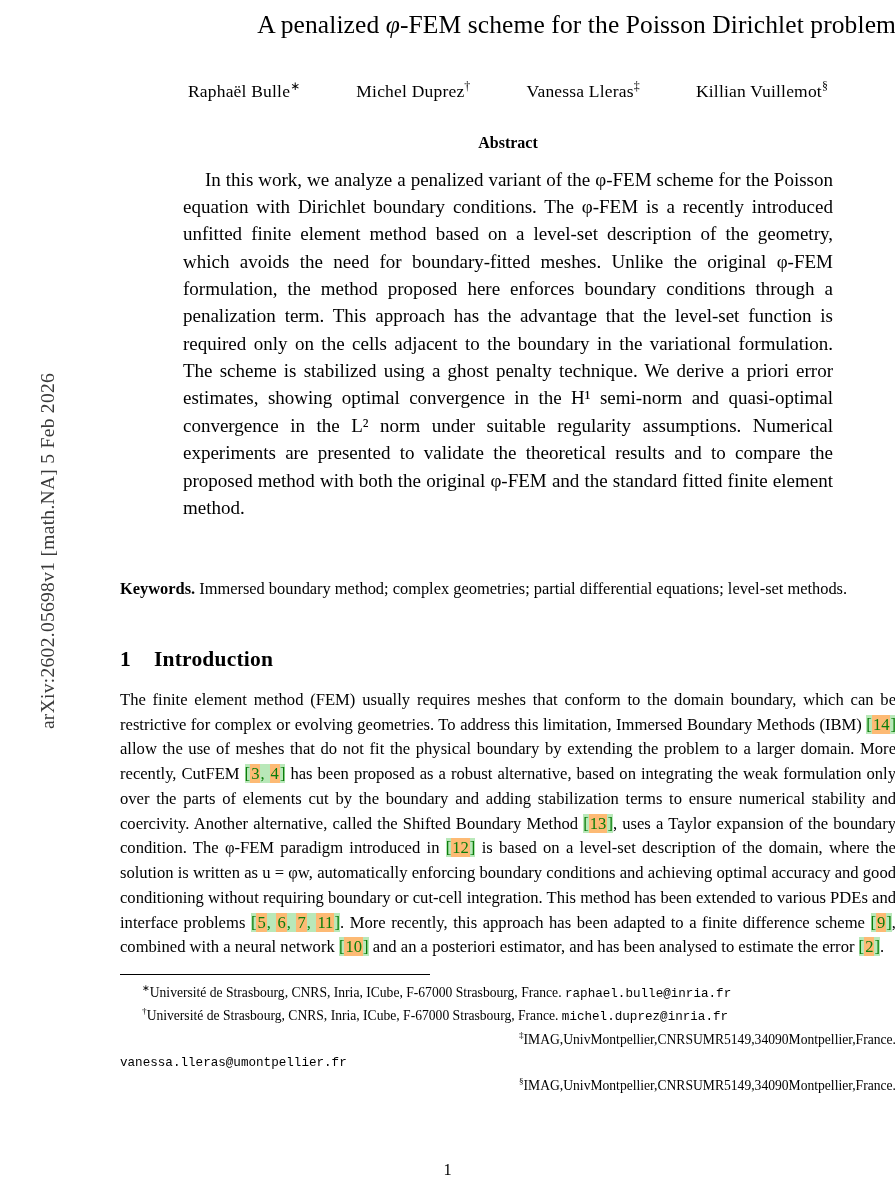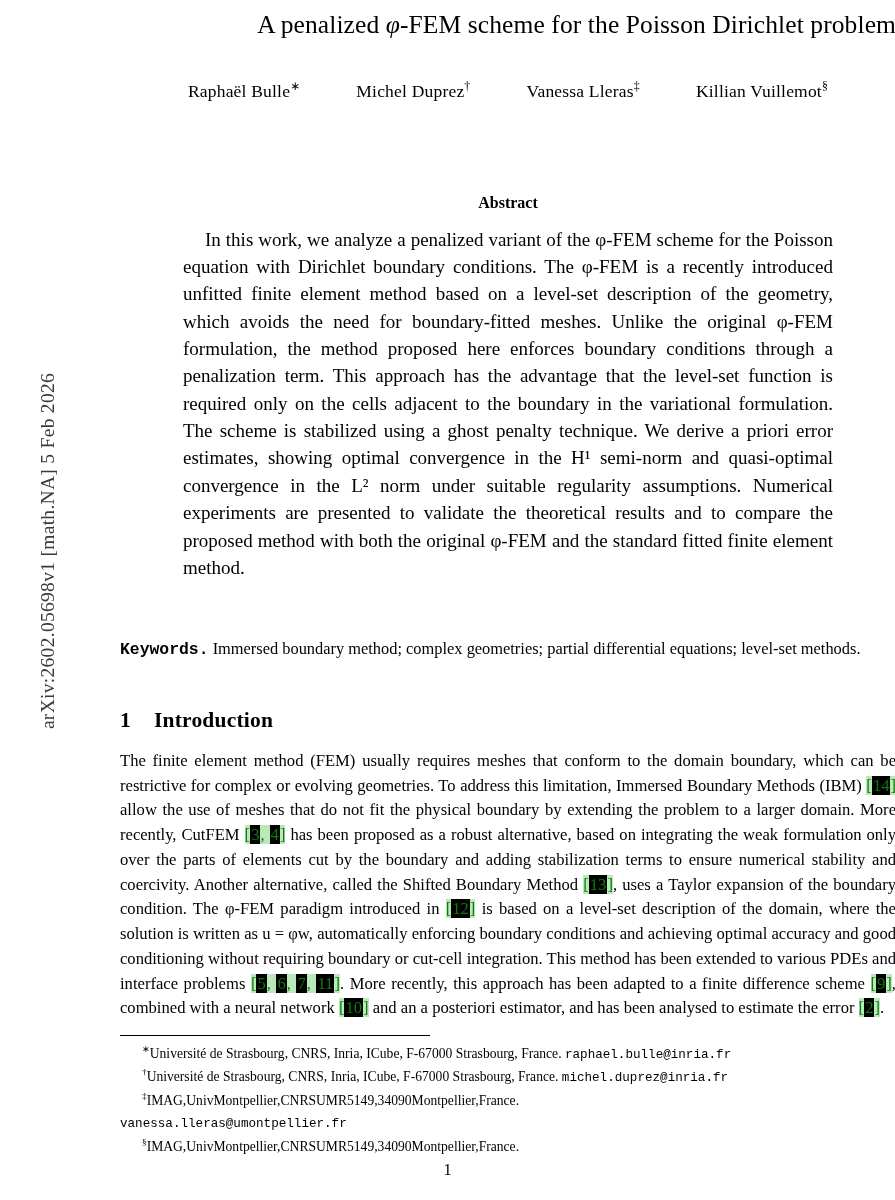--- a/index.html
+++ b/index.html
@@ -58,58 +58,58 @@
     display: inline-block;
     margin: 0 28px;
     white-space: nowrap;
   }
   sup {
     font-size: 0.68em;
     vertical-align: super;
     line-height: 0;
   }
   .abstract-head {
-    margin-top: 92px;
+    margin-top: 32px;
     text-align: center;
     font-weight: bold;
     font-size: 16px;
   }
   .abstract-body {
     margin: 14px auto 0 auto;
     width: 650px;
     font-size: 19px;
     line-height: 1.44;
     text-align: justify;
     text-justify: inter-word;
   }
   .abstract-body .indent { display: inline-block; width: 22px; }
   .keywords {
     margin-top: 56px;
     font-size: 16.4px;
     line-height: 1.45;
     text-align: justify;
   }
-  .keywords b { font-weight: bold; font-family: Liberation Mono, monospace; }
+  .keywords b { font-weight: bold; }
   .section-head {
     margin-top: 46px;
     font-size: 21.5px;
     font-weight: bold;
     letter-spacing: 0.2px;
   }
   .section-head .num { margin-right: 23px; }
   .body-text {
     margin-top: 16px;
     font-size: 16.6px;
     line-height: 1.49;
     text-align: justify;
     text-justify: inter-word;
   }
   .cite {
     color: #0a7d0a;
-    background: #000000;
+    background: #fdba74;
     padding: 0 1px;
     text-decoration: none;
   }
   .brk { color: #0a7d0a; background: #b9e8b9; }
   .footnote-rule {
     margin-top: 14px;
     margin-left: 0;
     width: 310px;
     height: 1px;
     background: #000;
@@ -124,21 +124,21 @@
     text-align: justify;
     text-justify: inter-word;
   }
   .fn-indent { display: inline-block; width: 22px; }
   .mono {
     font-family: "Liberation Mono", monospace;
     font-size: 12.6px;
   }
   .spread {
     display: flex;
-    justify-content: flex-start;
+    justify-content: flex-end;
   }
   .spread span { white-space: nowrap; }
   .pagenum {
     position: absolute;
     left: 0;
     width: 895px;
     top: 1160px;
     text-align: center;
     font-size: 16.4px;
   }

